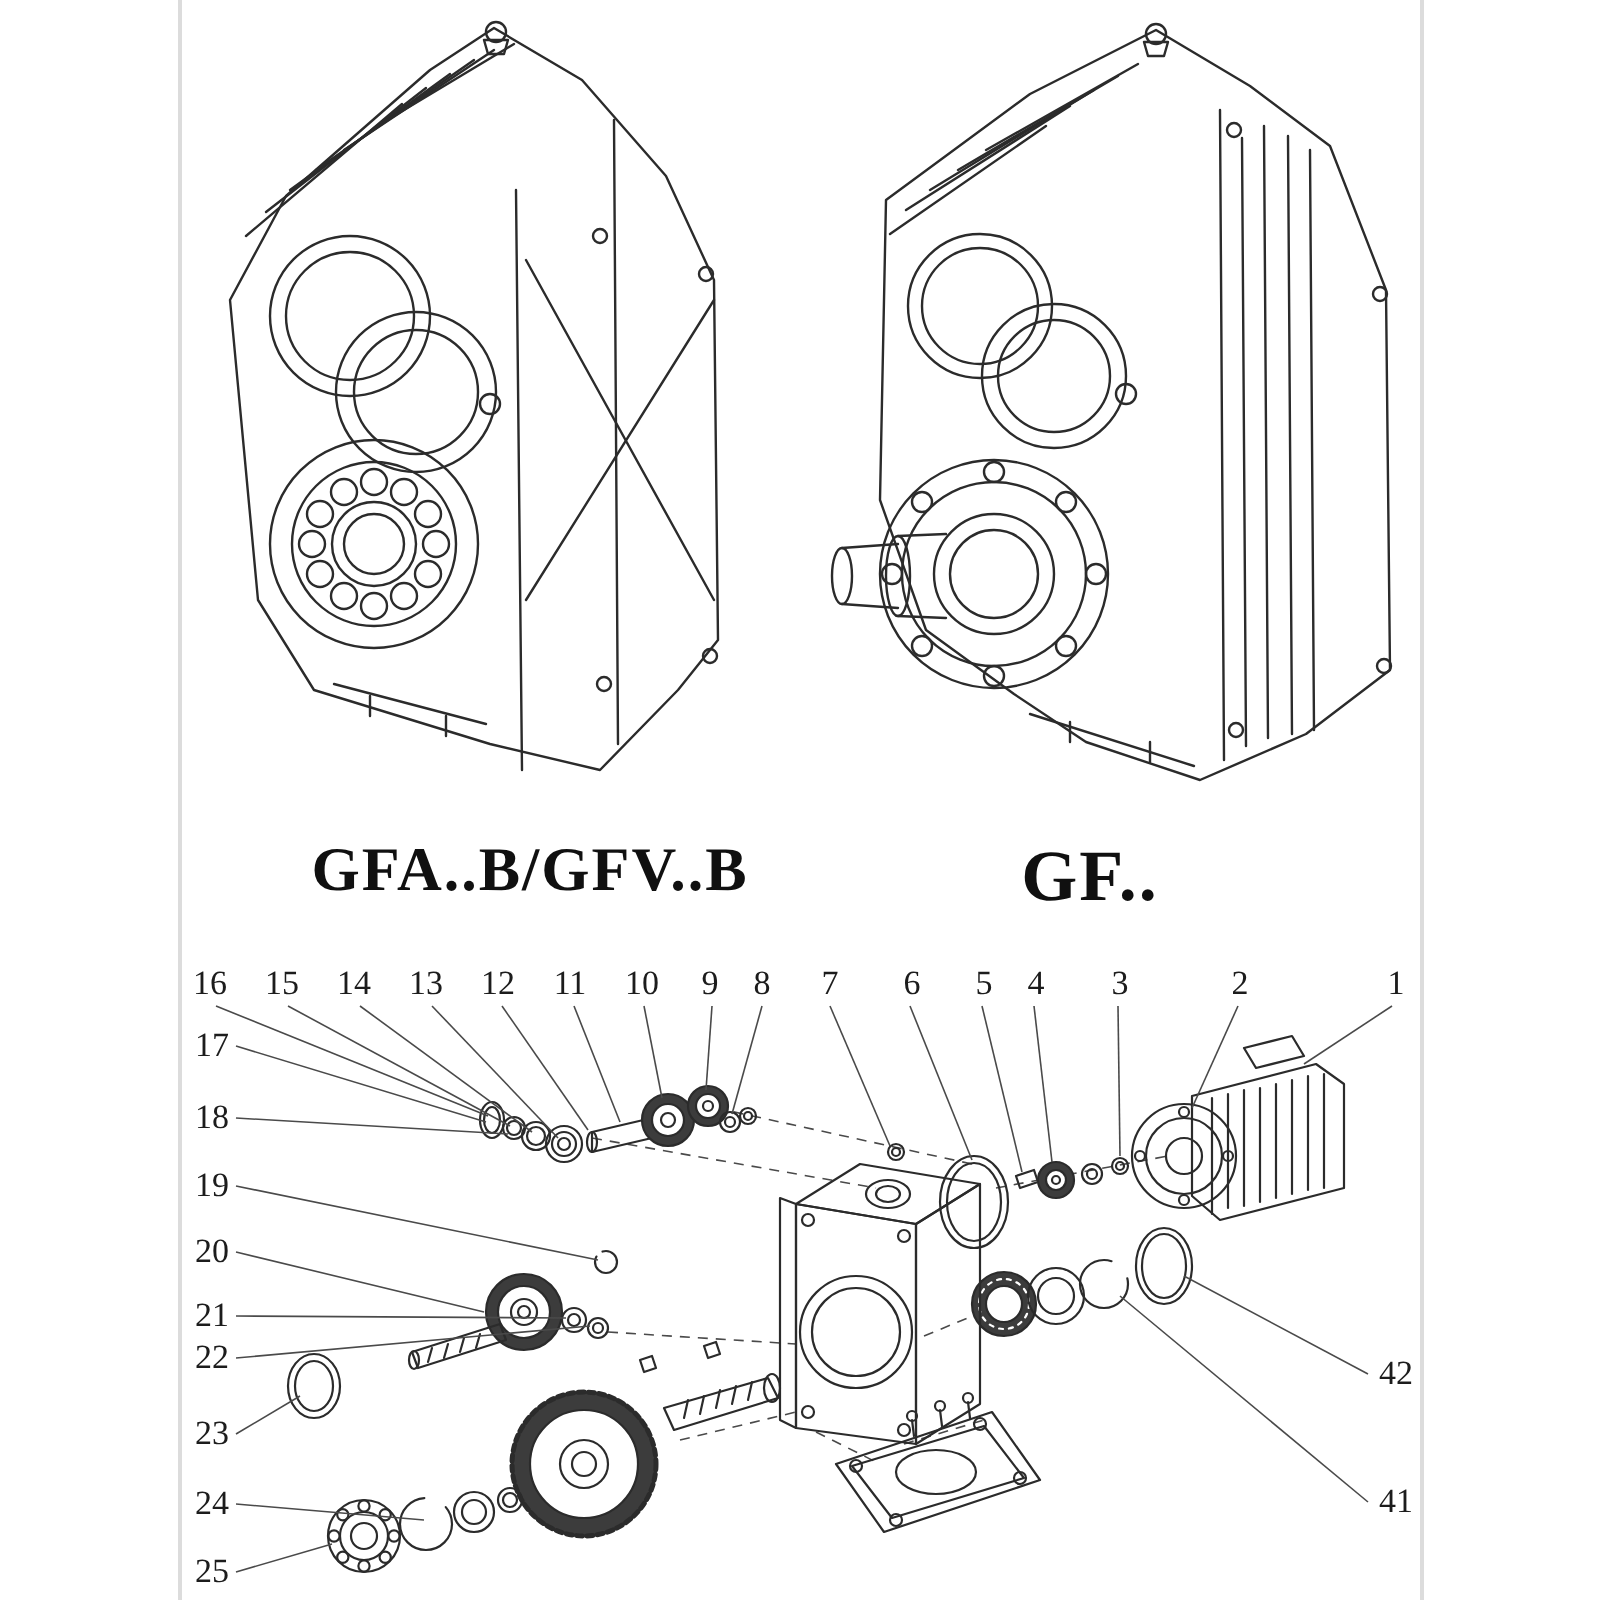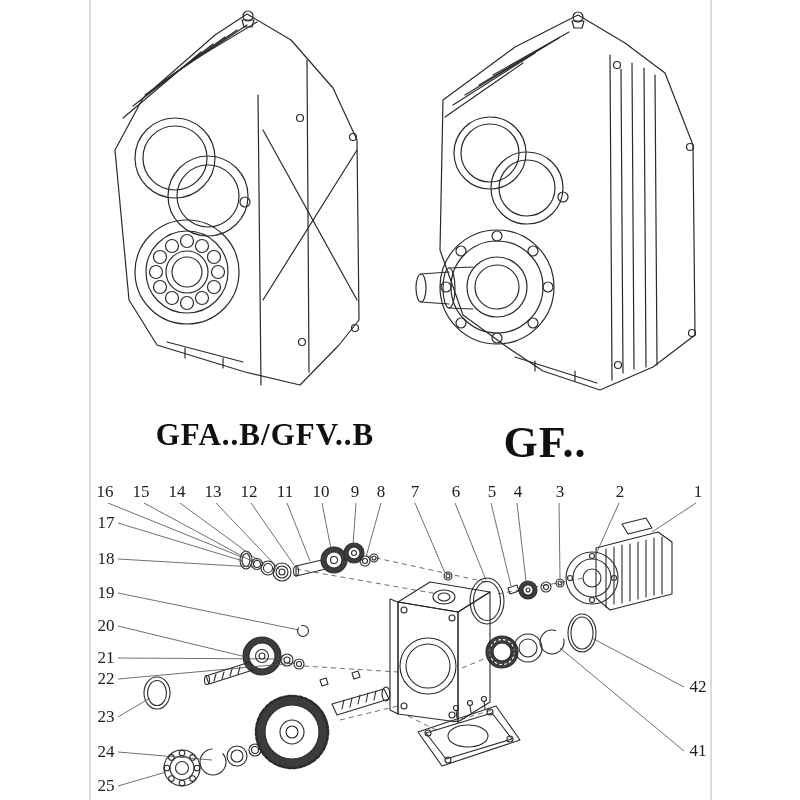--- a/index.html
+++ b/index.html
@@ -23,21 +23,21 @@
   #edge-right { left: 710px; }
   svg { position: absolute; display: block; }
   .model-label {
     position: absolute;
     font-weight: bold;
     color: #101010;
     text-align: center;
     letter-spacing: 1px;
   }
   #label-left  { left: 90px;  top: 417px; width: 350px; font-size: 31px; }
-  #label-right { left: 430px; top: 417px; width: 230px; font-size: 44px; }
+  #label-right { left: 430px; top: 417px; width: 230px; font-size: 36px; }
   .callout {
     font-family: "Liberation Serif", serif;
     font-size: 17px;
     fill: #1c1c1c;
   }
 </style>
 </head>
 <body>
 
 <div id="sheet">

